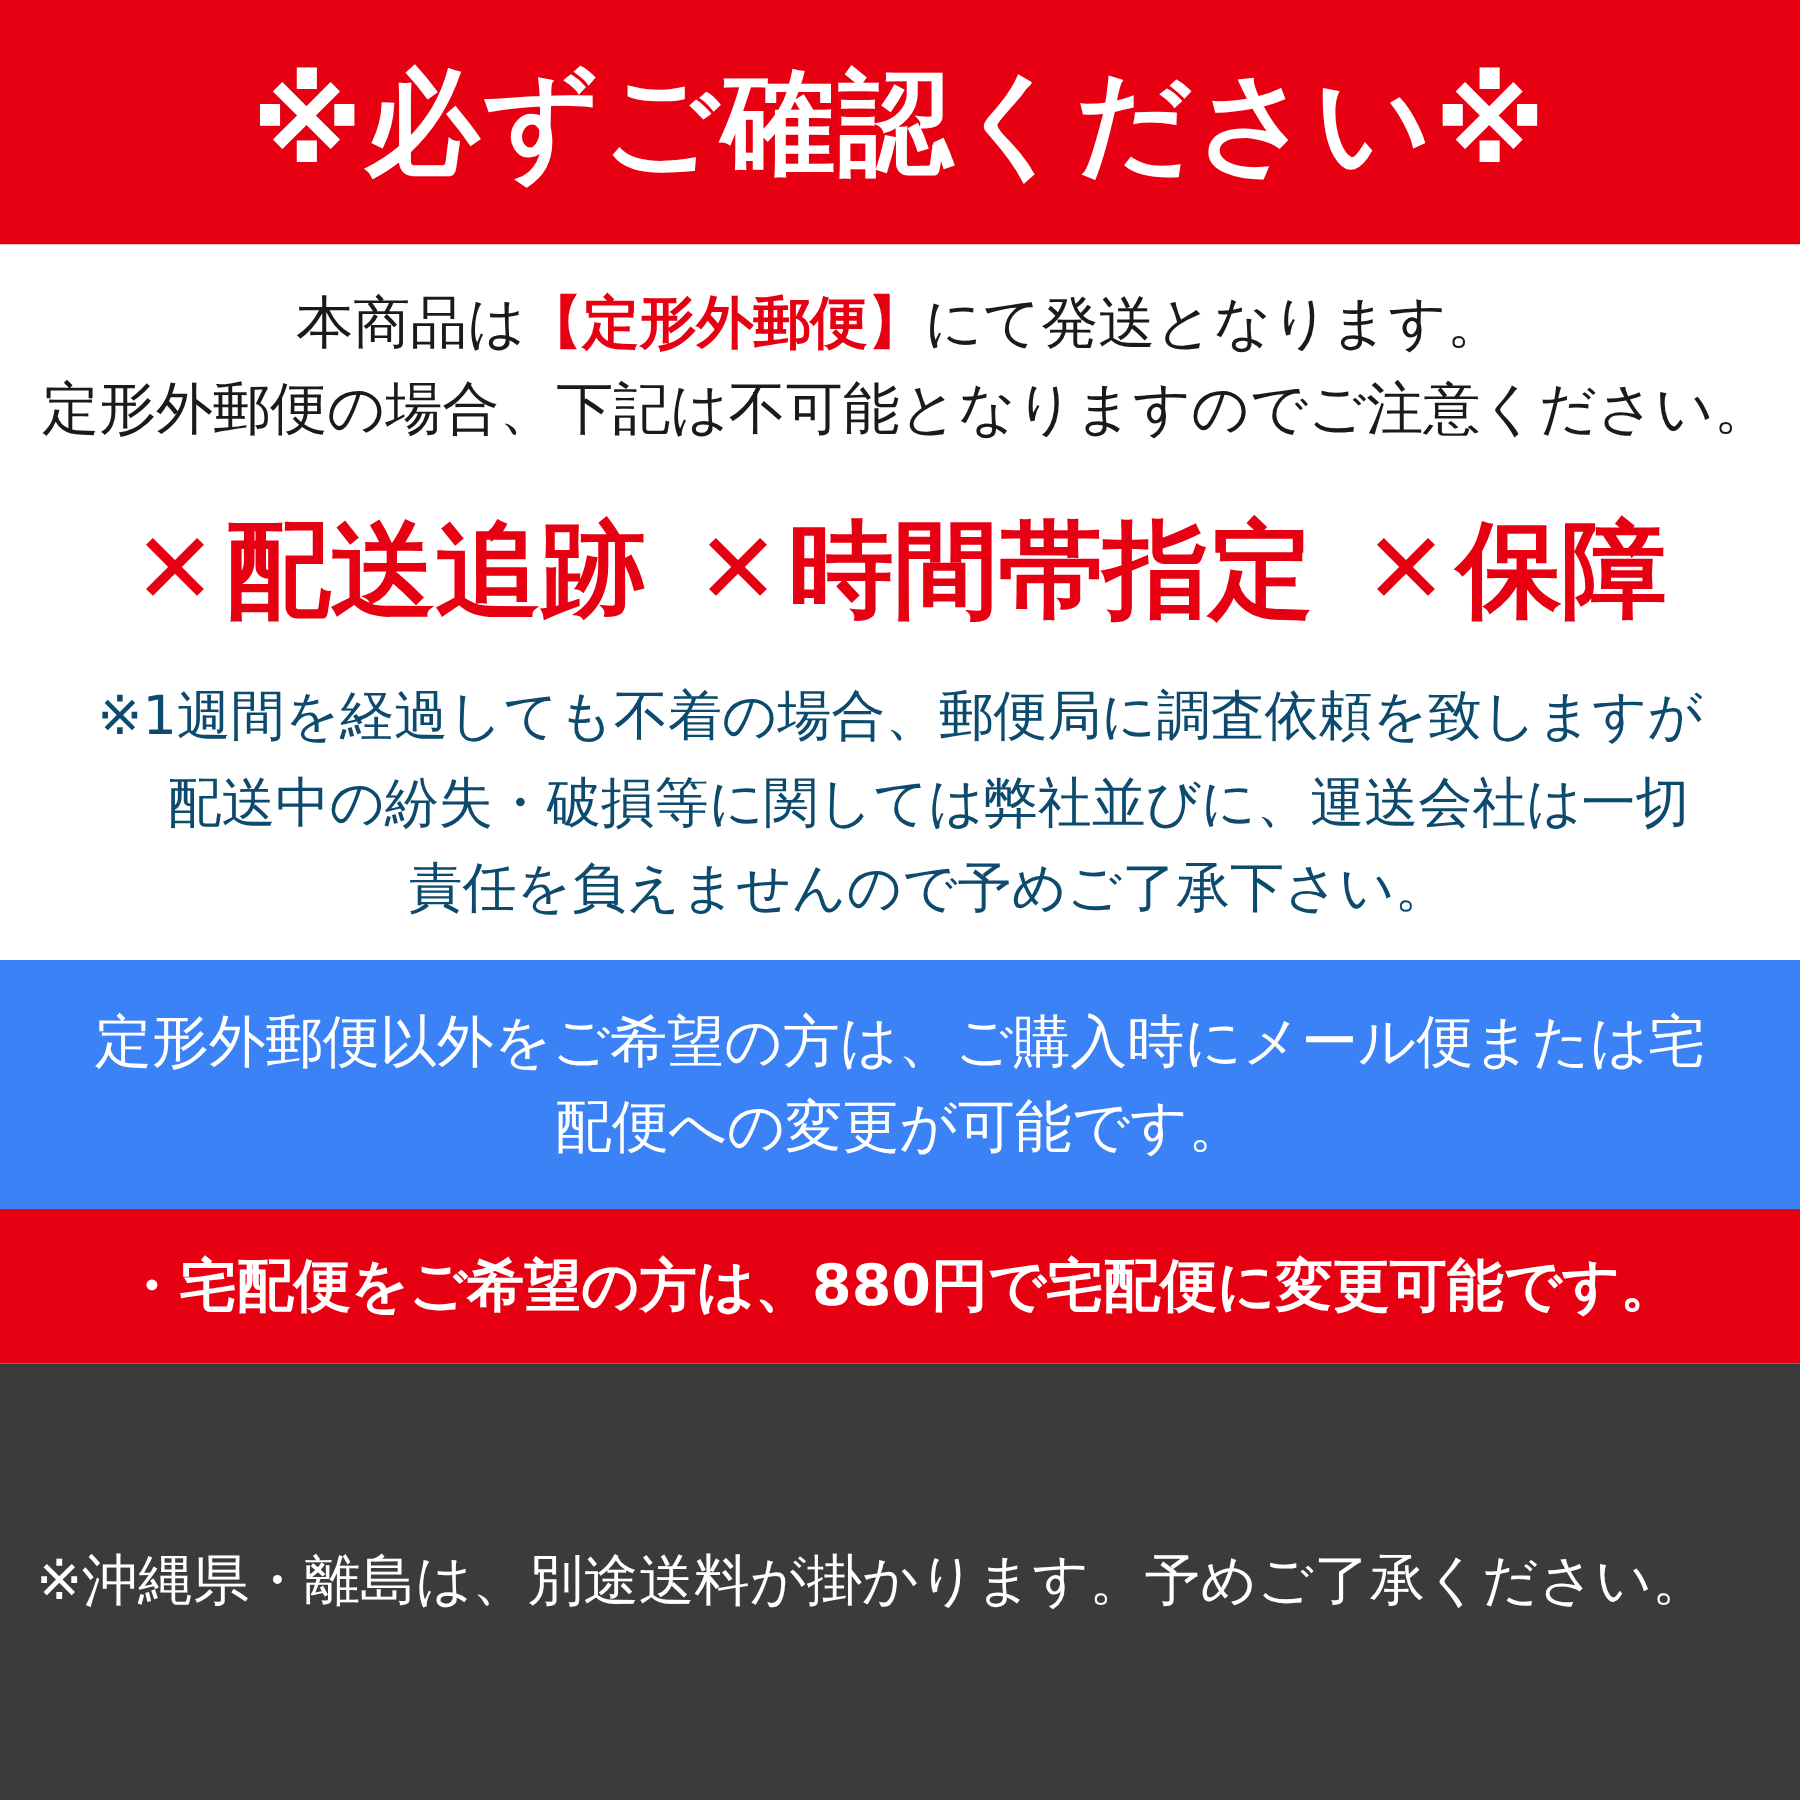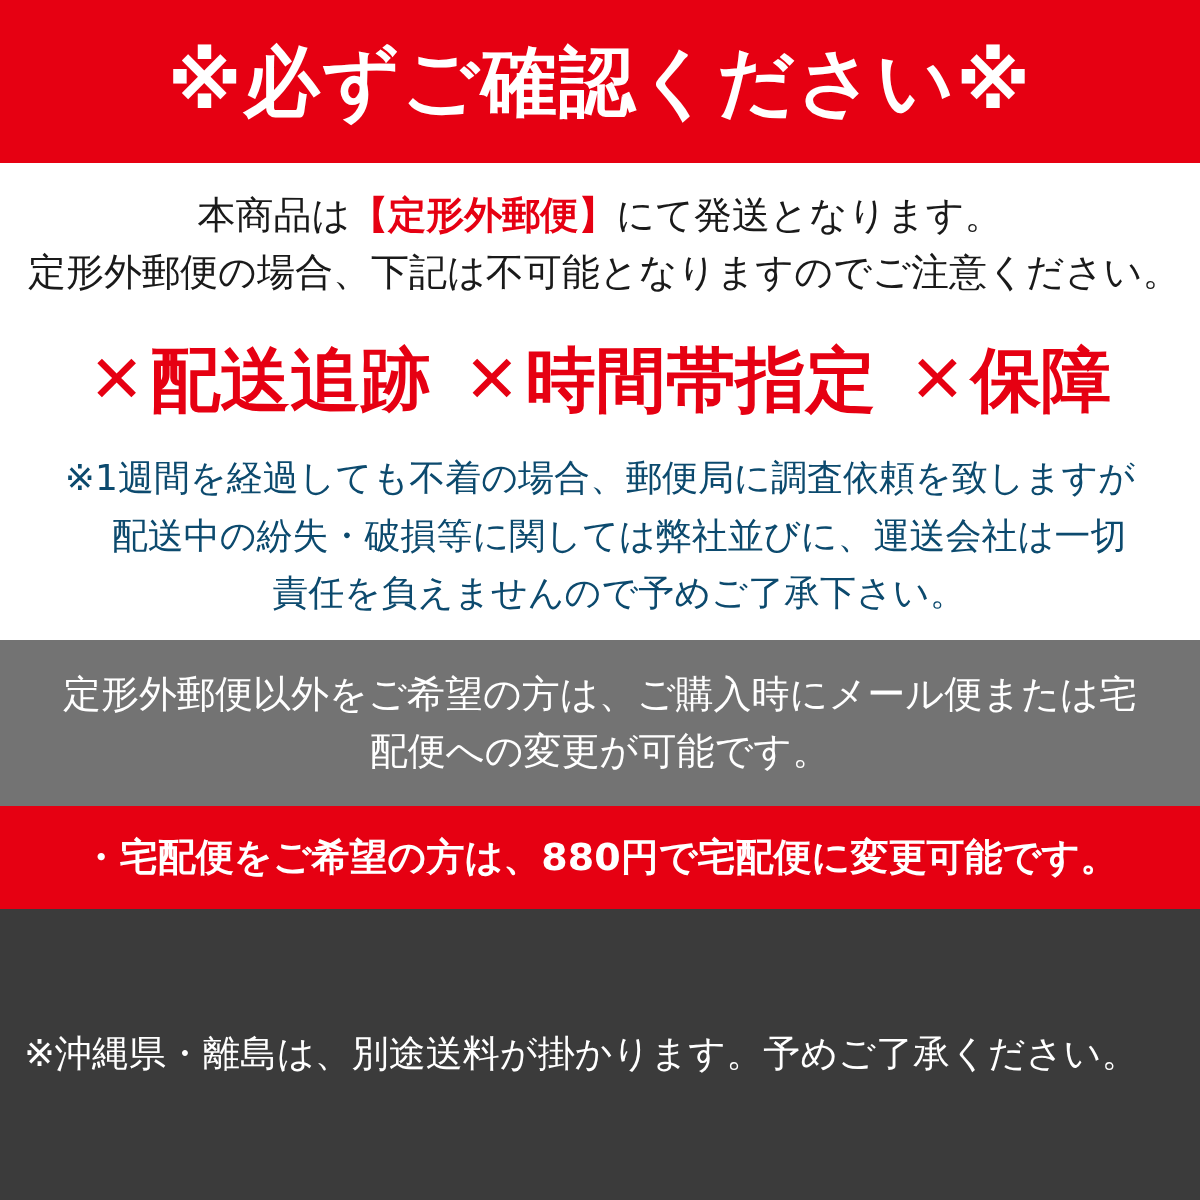--- a/index.html
+++ b/index.html
@@ -94,21 +94,21 @@
   }
   .note div {
     white-space: nowrap;
   }
   .note .indent {
     padding-left: 38px;
   }
 
   
   .gray-block {
-    background: #737373;
+    background: #3b82f6;
     color: #ffffff;
     padding: 26px 30px 26px 30px;
     flex: 0 0 auto;
   }
   .gray-line {
     font-size: 38px;
     line-height: 1.5;
     white-space: nowrap;
   }
 

